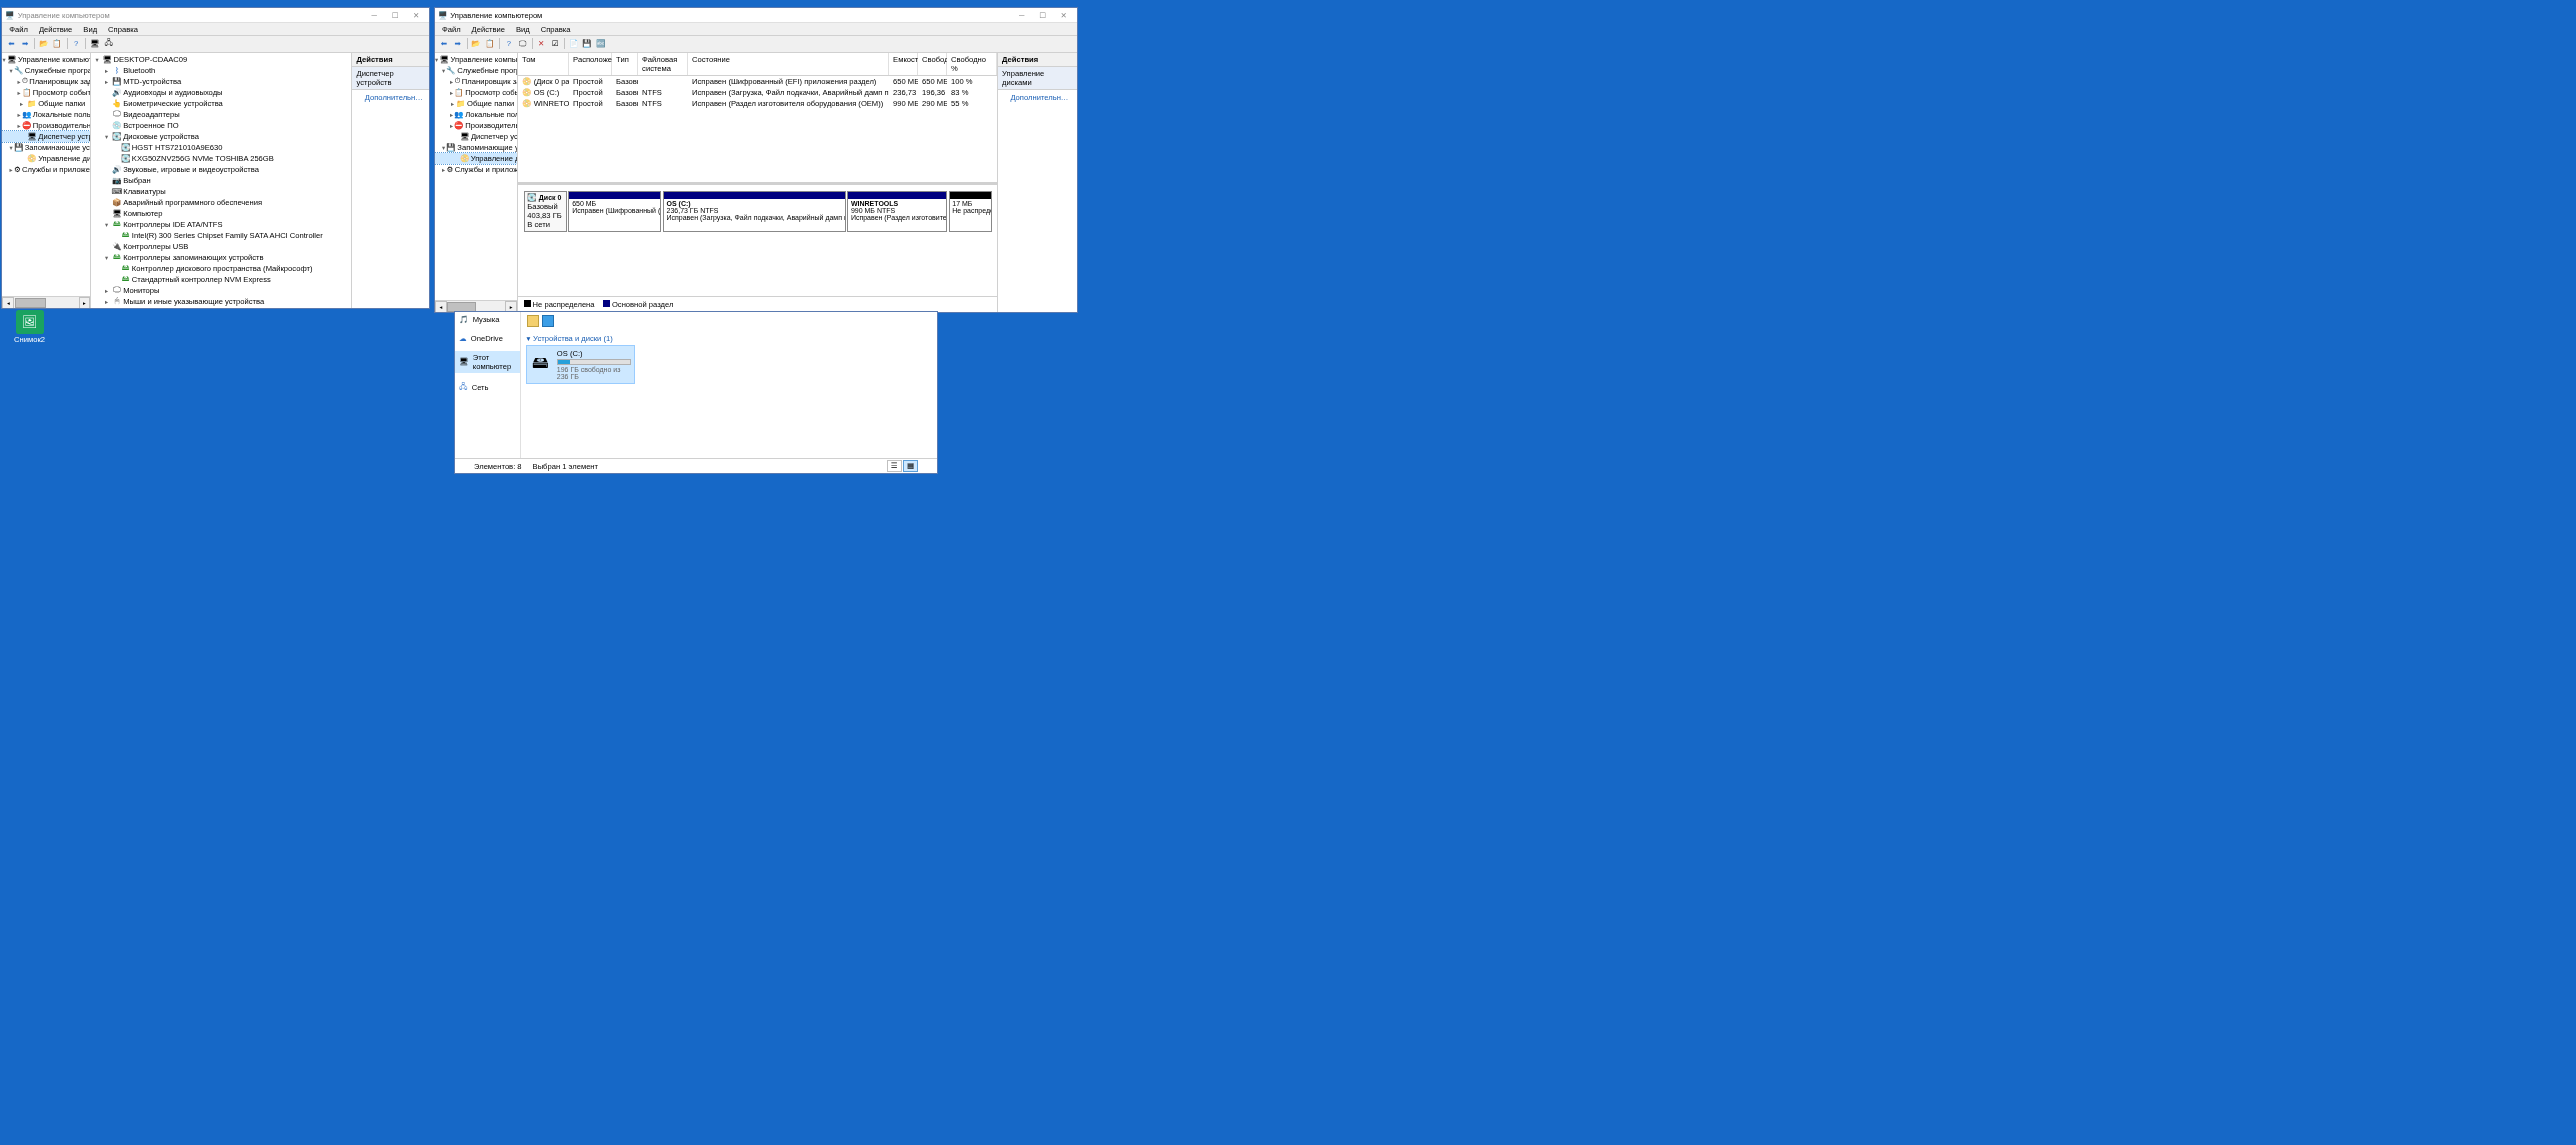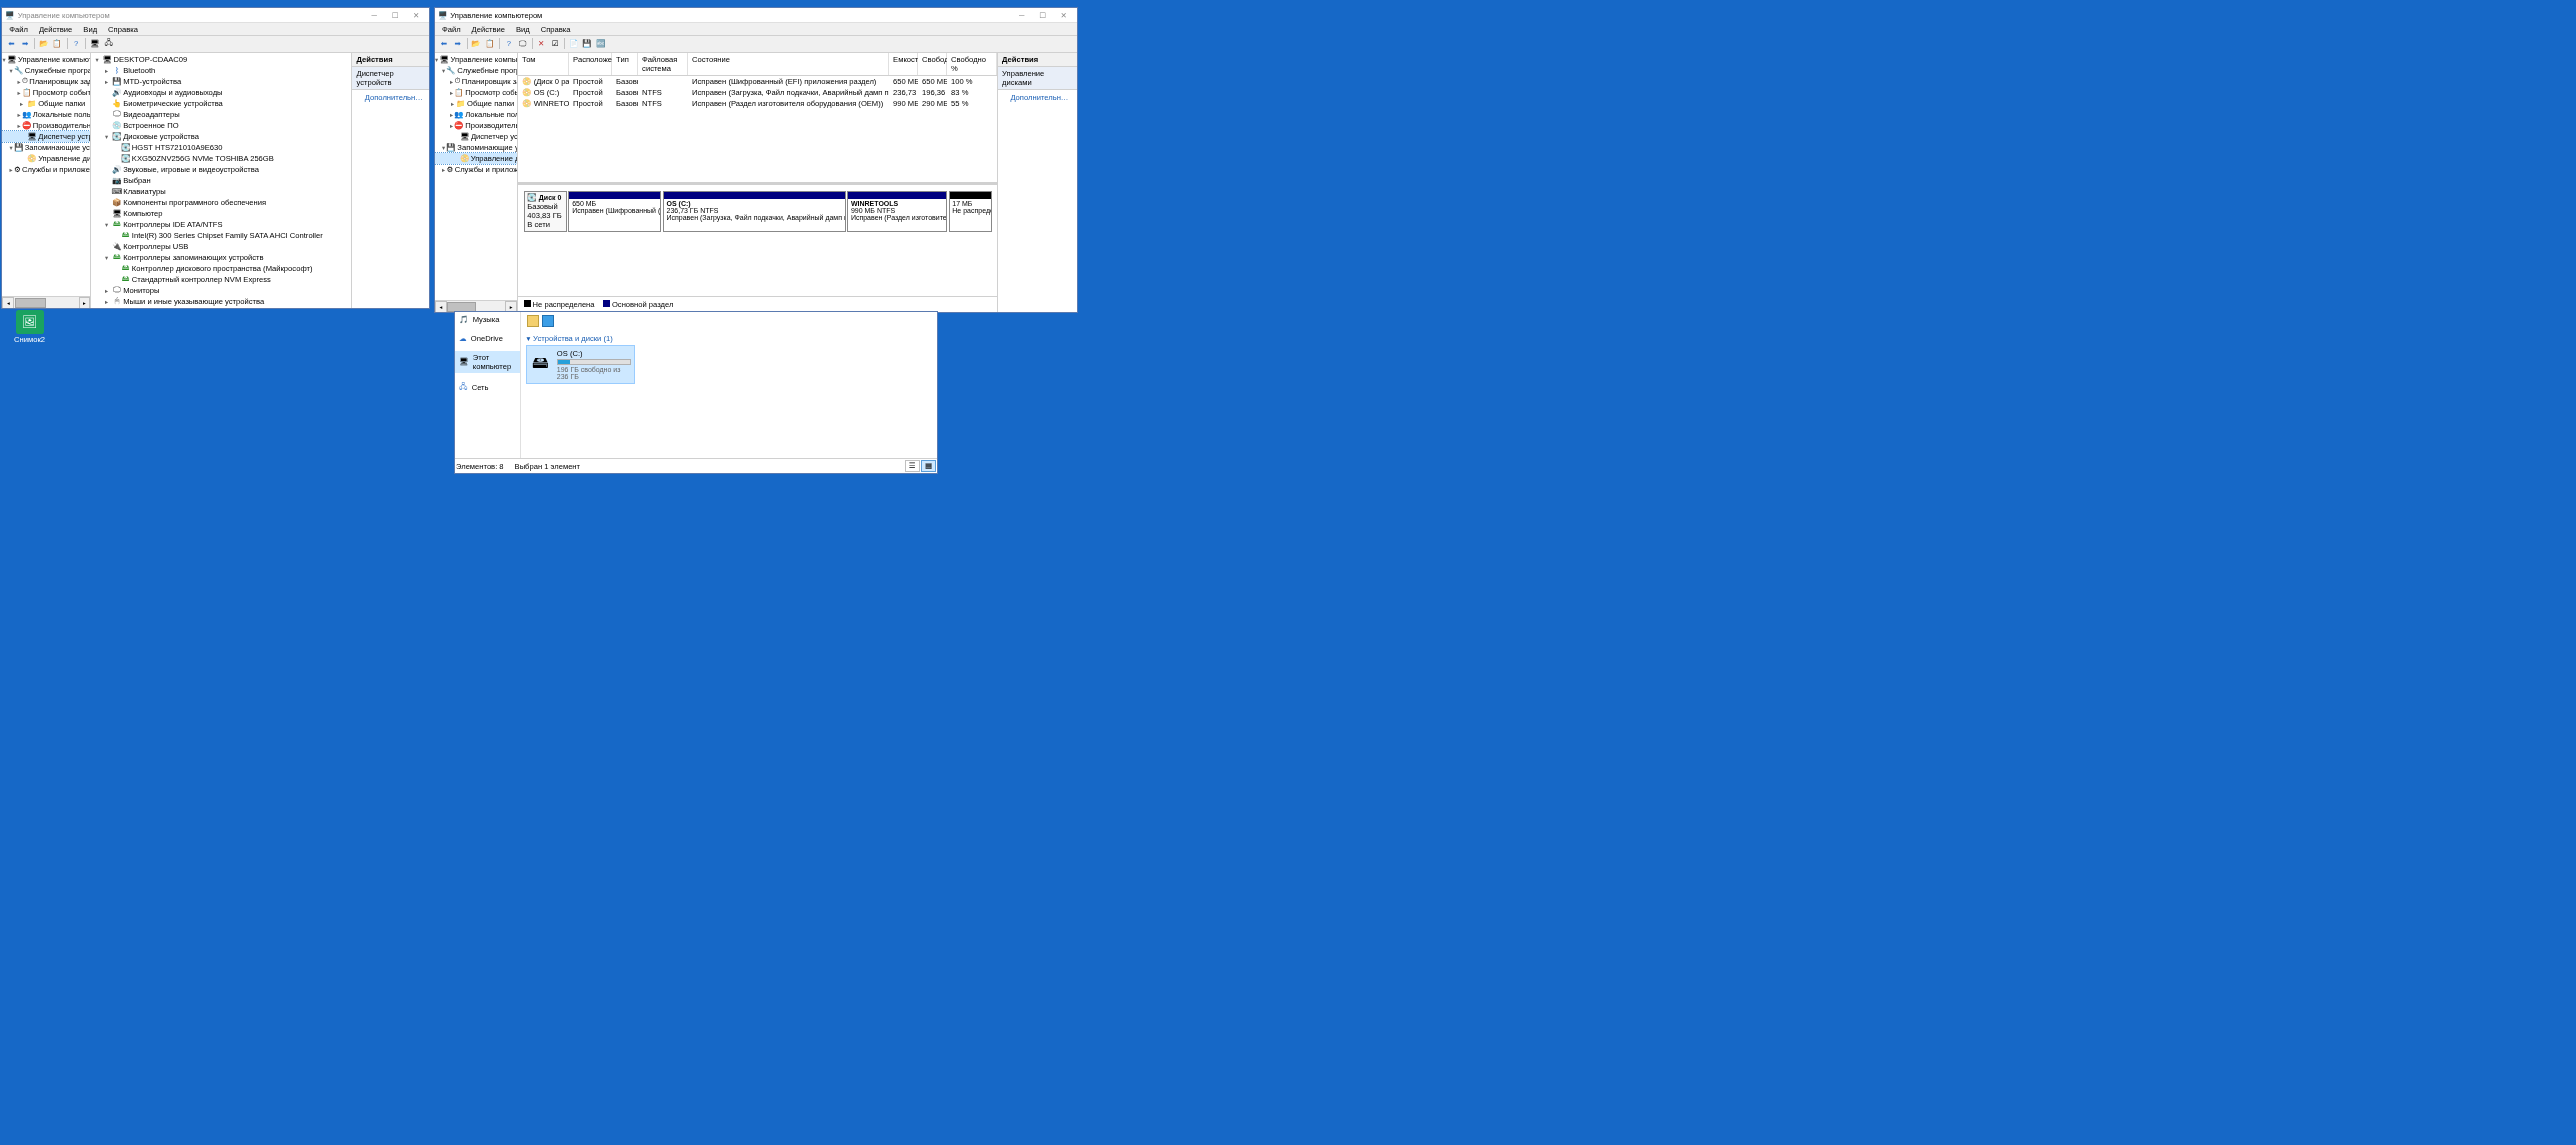--- a/index.html
+++ b/index.html
@@ -72,21 +72,21 @@
 .nav-item { display: flex; align-items: center; padding: 2.1px 4.1px; gap: 4.1px; cursor: pointer; }
 .nav-item.selected { background: #cde8ff; }
 .explorer-content { flex: 1; padding: 2.8px 5.5px; }
 .section-header { color: #1a5fb4; font-size: 7.6px; padding: 2.8px 0; display: flex; align-items: center; gap: 2.8px; }
 .drive-item { display: flex; align-items: center; padding: 2.8px; gap: 5.5px; width: 107px; }
 .drive-item.selected { background: #cde8ff; outline: 0.7px solid #99ccff; }
 .drive-icon { width: 22px; height: 22px; display: flex; align-items: center; justify-content: center; font-size: 16.6px; }
 .drive-info { flex: 1; }
 .drive-name { font-size: 7.6px; }
 .drive-sub { font-size: 7px; color: #666; }
-.statusbar { height: 15px; border-top: 0.7px solid #d0d0d0; display: flex; align-items: center; padding: 0 1px; gap: 11px; background: #fff; }
+.statusbar { height: 15px; border-top: 0.7px solid #d0d0d0; display: flex; align-items: center; padding: 0 19px; gap: 11px; background: #fff; }
 .statusbar-right { margin-left: auto; display:flex; gap:1.4px; }
 .view-btn { width: 15px; height: 12.4px; border: 0.7px solid #c0c0c0; display: flex; align-items: center; justify-content: center; cursor: pointer; }
 .view-btn.active { background: #cde8ff; border-color: #5a9dd8; }
 
 .desktop-icon { position: absolute; left: 5.5px; top: 310px; width: 48px; text-align: center; color: #fff; font-size: 7.6px; }
 .desktop-icon .di-img { width: 28px; height: 23.5px; margin: 0 auto 1.4px; background: #1aa260; border-radius: 2.8px; display:flex; align-items:center; justify-content:center; color:#fff; font-size:12.4px; }
 
 
 .ic-blue { color: #2a6fc9; }
 .ic-green { color: #2a8f2a; }
@@ -249,21 +249,21 @@
         <div class="tree-row" style="padding-left:19.4px">
             <span class="tree-icon">📷</span>
             <span class="tree-label">Выбран</span>
           </div>
         <div class="tree-row" style="padding-left:19.4px">
             <span class="tree-icon">⌨</span>
             <span class="tree-label">Клавиатуры</span>
           </div>
         <div class="tree-row" style="padding-left:19.4px">
             <span class="tree-icon">📦</span>
-            <span class="tree-label">Компоненты программного обеспечения</span>
+            <span class="tree-label">Аварийный программного обеспечения</span>
           </div>
         <div class="tree-row" style="padding-left:19.4px">
             <span class="tree-icon">🖥</span>
             <span class="tree-label">Компьютер</span>
           </div>
         <div class="tree-row" style="padding-left:11px">
             <span class="tree-toggle">▾</span>
             <span class="tree-icon ic-green">🖴</span>
             <span class="tree-label">Контроллеры IDE ATA/NTFS</span>
           </div>

